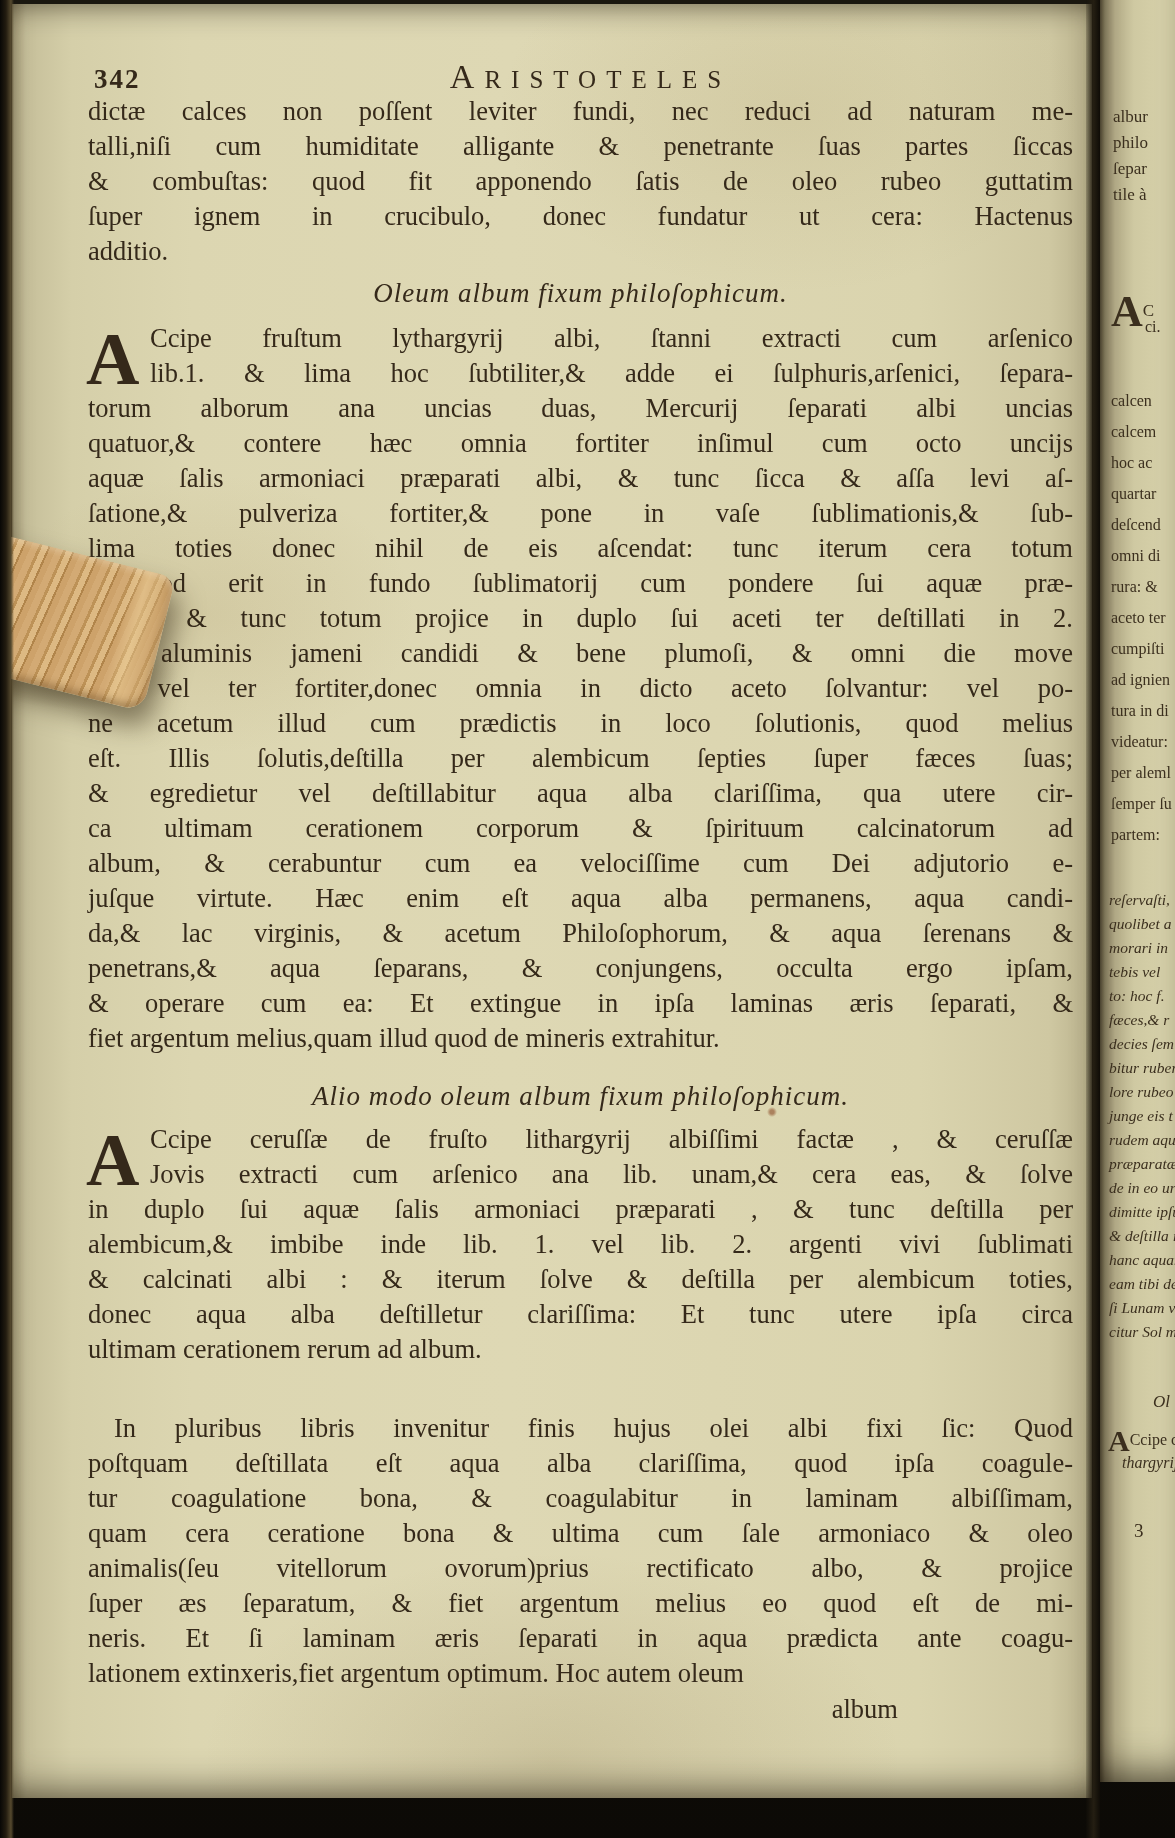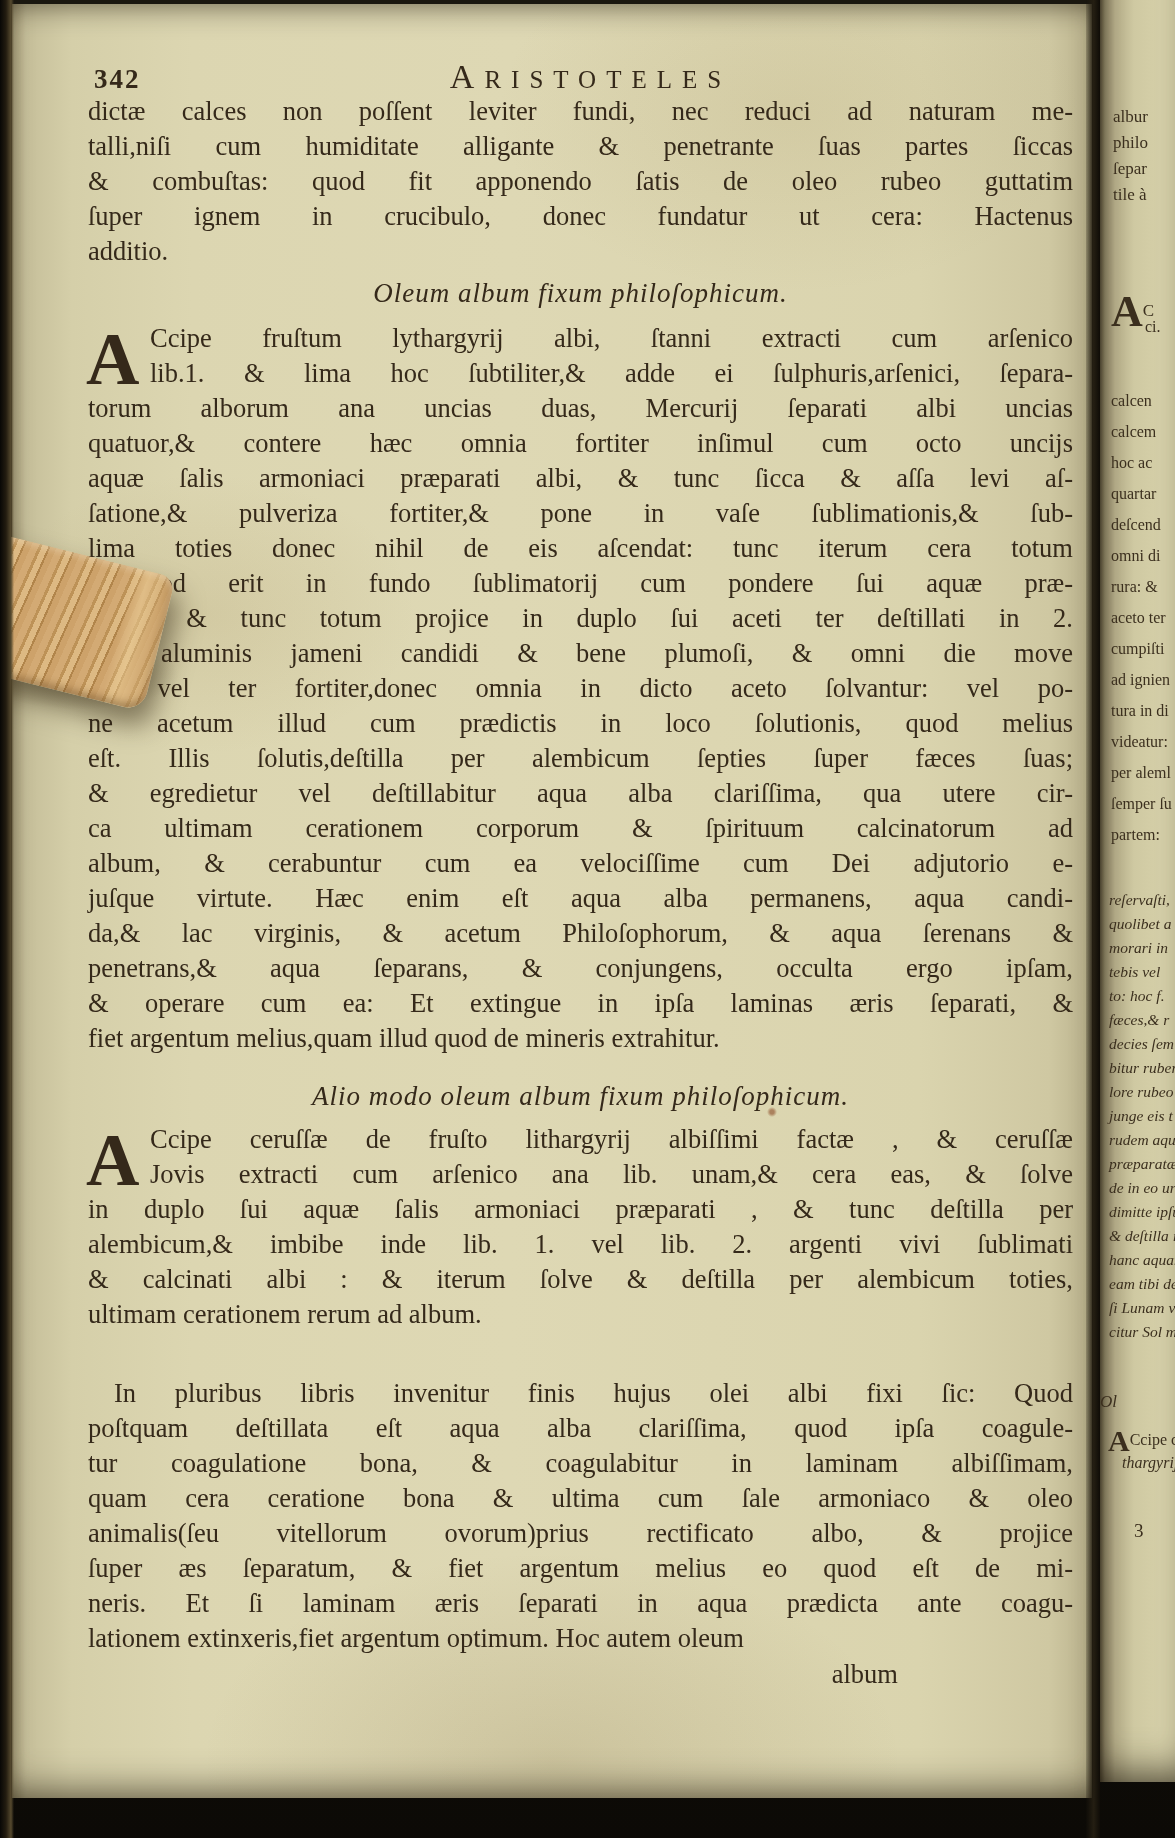--- a/index.html
+++ b/index.html
@@ -51,21 +51,21 @@
   }
   .fs-top{position:absolute;left:13px;top:104px;font-size:17px;}
   .fs-top .fs-line{height:26px;line-height:26px;white-space:nowrap;}
   .fs-drop{position:absolute;left:11px;top:292px;font-size:17px;white-space:nowrap;}
   .fs-drop .big{font-size:44px;line-height:40px;font-weight:bold;vertical-align:-10px;}
   .fs-drop .sub{display:block;padding-left:34px;margin-top:-14px;font-size:16px;}
   .fs-run1{position:absolute;left:11px;top:372px;font-size:16px;margin-top:13px;}
   .fs-run1 .fs-line{height:31px;line-height:31px;white-space:nowrap;}
   .fs-run2{position:absolute;left:9px;top:888px;font-size:15.5px;font-style:italic;}
   .fs-run2 .fs-line{height:24px;line-height:24px;white-space:nowrap;}
-  .fs-ol{position:absolute;left:0;top:1392px;width:70px;font-style:italic;font-size:17px;}
+  .fs-ol{position:absolute;left:0;top:1392px;width:70px;text-align:right;font-style:italic;font-size:17px;}
   .fs-accipe{position:absolute;left:8px;top:1424px;font-size:16px;white-space:nowrap;}
   .fs-accipe .big{font-size:30px;font-weight:bold;vertical-align:-6px;}
   .fs-accipe2{position:absolute;left:22px;top:1454px;font-size:16px;font-style:italic;white-space:nowrap;}
   .fs-corner{position:absolute;left:34px;top:1520px;font-size:19px;}
   .fp-ink{color:#3b2f1e;}
   
   .wood-stick{
     position:absolute;left:-34px;top:552px;width:196px;height:138px;
     transform:rotate(14deg);border-radius:2px 16px 20px 4px;
     background:
@@ -135,20 +135,21 @@
       <div class="center-head h2">Alio modo oleum album fixum philoſophicum.</div>
 
       <div class="para p3 has-dropcap">
         <span class="dropcap">A</span>
         <div class="lines">
             <div class="line">Ccipe ceruſſæ de  fruſto lithargyrij albiſſimi factæ , &amp; ceruſſæ</div>
             <div class="line">Jovis extracti cum arſenico ana lib. unam,&amp; cera eas, &amp; ſolve</div>
             <div class="line">in duplo ſui aquæ ſalis armoniaci præparati , &amp; tunc deſtilla per</div>
             <div class="line">alembicum,&amp; imbibe inde lib. 1. vel lib. 2. argenti vivi ſublimati</div>
             <div class="line">&amp; calcinati albi : &amp; iterum ſolve &amp; deſtilla per alembicum toties,</div>
+            <div class="line">donec aqua alba deſtilletur clariſſima: Et tunc utere ipſa circa</div>
             <div class="line">ultimam cerationem rerum ad album.</div>
           </div>
       </div>
 
       <div class="para p4 indent-first">
         <div class="lines">
             <div class="line">In pluribus libris invenitur finis hujus olei albi fixi ſic:  Quod</div>
             <div class="line">poſtquam deſtillata eſt aqua alba clariſſima, quod ipſa coagule-</div>
             <div class="line">tur coagulatione bona, &amp; coagulabitur in laminam albiſſimam,</div>
             <div class="line">quam cera ceratione bona &amp; ultima cum ſale armoniaco &amp; oleo</div>

